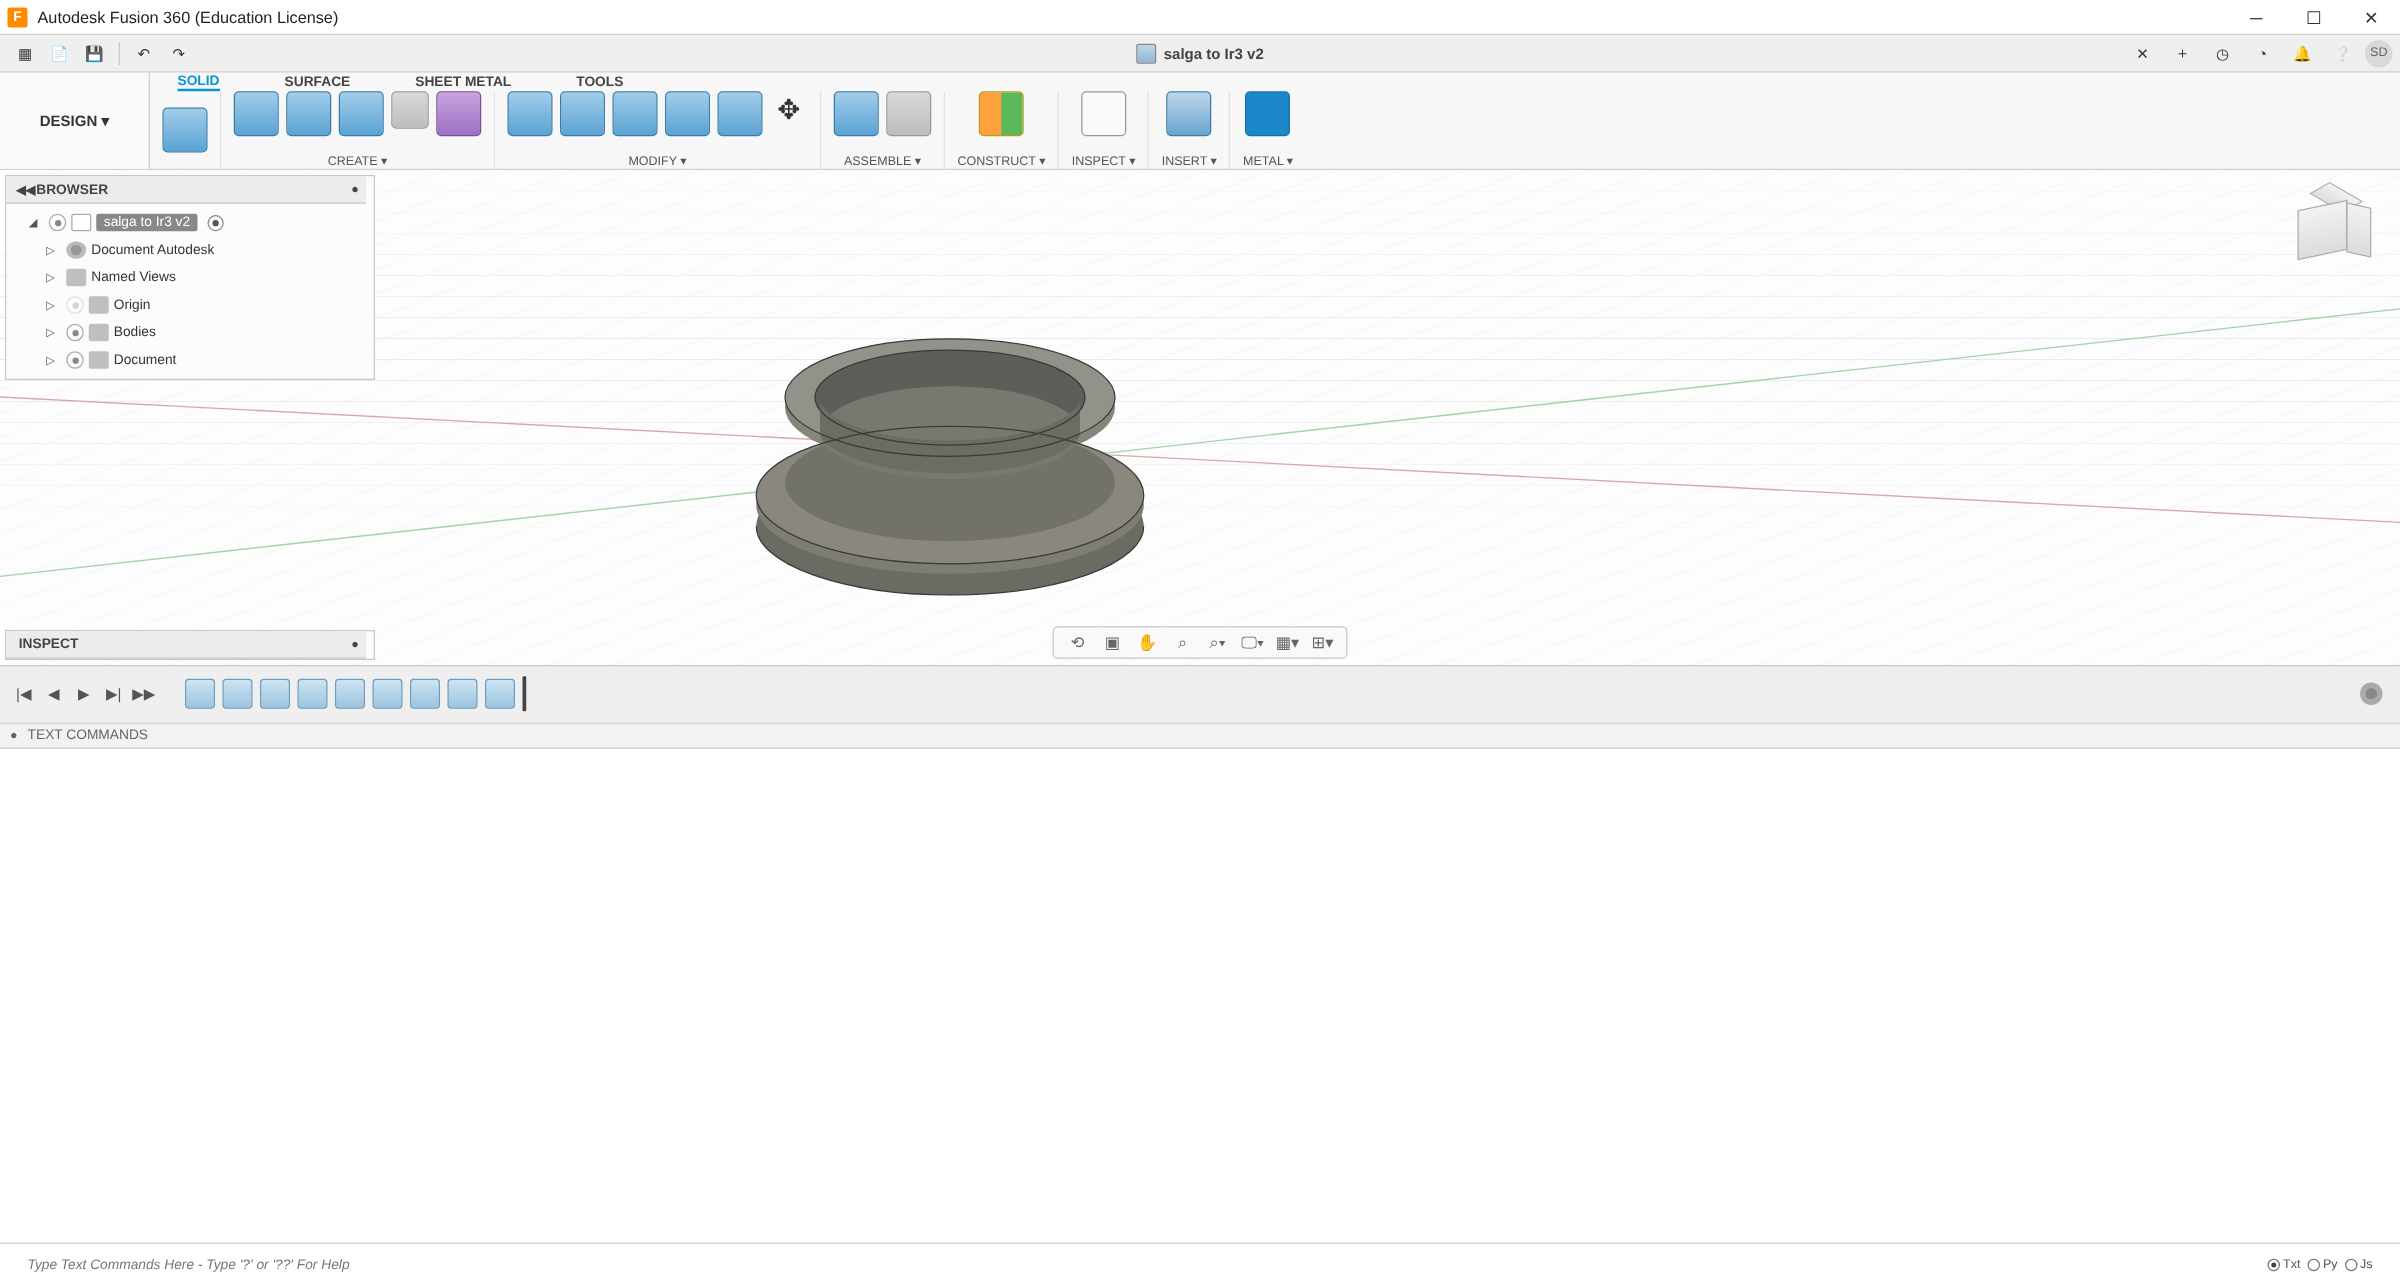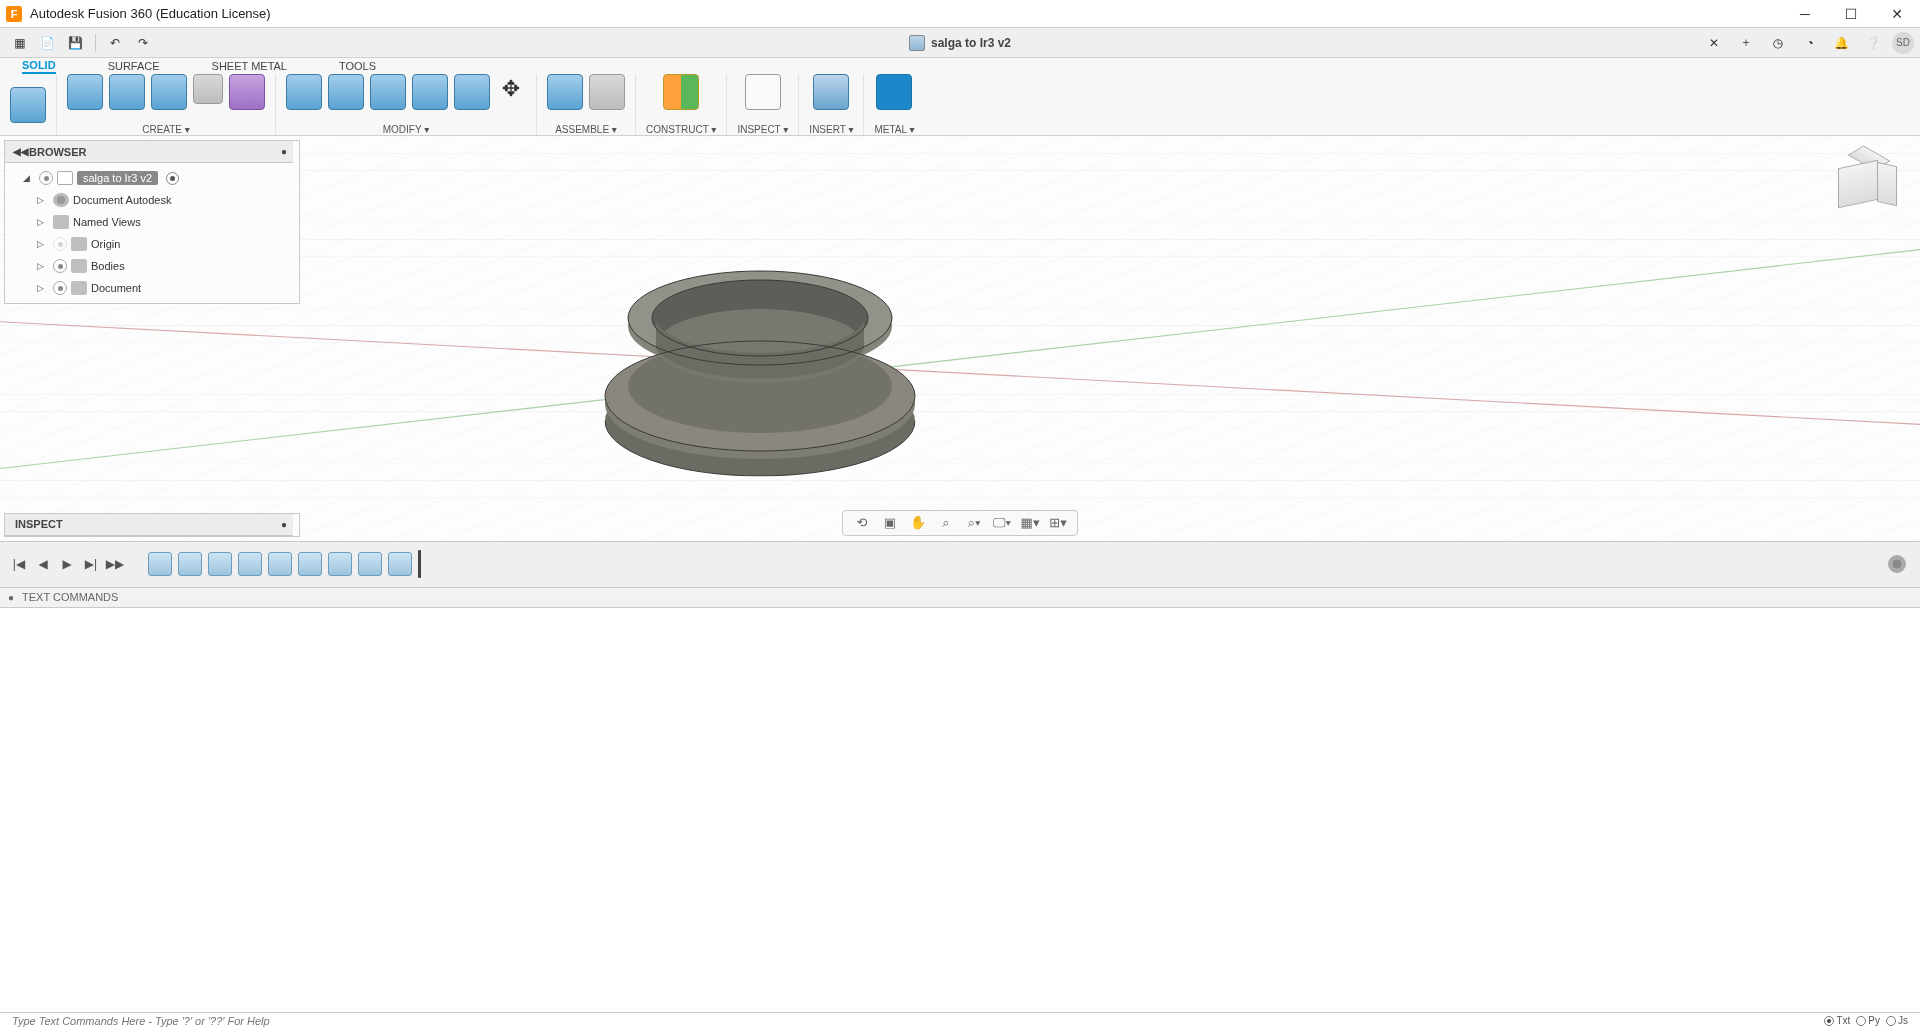--- a/index.html
+++ b/index.html
@@ -15,21 +15,21 @@
 .qat-sep { width: 1px; height: 18px; background: #c8c8c8; margin: 0 5px; }
 .doc-tab { position: absolute; left: 50%; transform: translateX(-50%); display: flex; align-items: center; gap: 6px; font-weight: 600; color: #444; }
 .doc-tab-icon { width: 16px; height: 16px; background: linear-gradient(#bcd6e8,#8fb6d6); border: 1px solid #888; border-radius: 2px; }
 .qat-right { margin-left: auto; display: flex; align-items: center; gap: 4px; }
 .avatar { width: 22px; height: 22px; border-radius: 50%; background: #d9d9d9; font-size: 10px; display: flex; align-items: center; justify-content: center; color: #666; }
 
 .ribbon { height: 78px; background: #f7f7f7; border-bottom: 1px solid #d0d0d0; display: flex; }
 .design-btn { width: 120px; display: flex; align-items: center; justify-content: center; font-weight: 700; font-size: 12px; background: #fafafa; border-right: 1px solid #d0d0d0; cursor: pointer; }
 .ribbon-main { flex: 1; display: flex; flex-direction: column; }
 .ribbon-tabs { height: 22px; display: flex; gap: 52px; padding-left: 22px; }
-.ribbon-tab { font-size: 11px; color: #444; display: flex; align-items: center; cursor: pointer; }
+.ribbon-tab { font-size: 11px; color: #444; display: flex; align-items: center; cursor: pointer; font-weight: bold; }
 .ribbon-tab.active { color: #0696d7; font-weight: 700; border-bottom: 2px solid #0696d7; }
 .ribbon-groups { flex: 1; display: flex; align-items: center; }
 .rgroup { display: flex; flex-direction: column; align-items: center; padding: 0 10px; border-right: 1px solid #e2e2e2; height: 100%; justify-content: center; }
 .rgroup-icons { display: flex; gap: 6px; }
 .ricon { width: 36px; height: 36px; background: linear-gradient(#a2cdea,#5aa3d3); border: 1px solid #3a7ca5; border-radius: 4px; cursor: pointer; }
 .ricon.small { width: 30px; height: 30px; }
 .ricon.purple { background: linear-gradient(#c8a4e0,#9d6fc5); border-color: #7c509e; }
 .ricon.gray { background: linear-gradient(#d8d8d8,#bdbdbd); border-color: #999; }
 .ricon.yellow { background: linear-gradient(#f5e086,#e6c440); border-color: #b89a25; }
 .ricon.selected { background: #1c87c9; border-color: #1572a8; }
@@ -75,21 +75,21 @@
 
 .timeline { height: 46px; background: #efefef; border-top: 1px solid #c8c8c8; display: flex; align-items: center; padding: 0 10px; gap: 6px; position: relative; }
 .tl-btn { width: 18px; height: 18px; display: flex; align-items: center; justify-content: center; cursor: pointer; color: #555; font-size: 12px; }
 .tl-feat { width: 24px; height: 24px; background: linear-gradient(#cde4f2,#9cc4df); border: 1px solid #6a9cbf; border-radius: 3px; cursor: pointer; }
 .tl-gear { position: absolute; right: 14px; width: 18px; height: 18px; background: radial-gradient(circle,#888 35%,#aaa 36%); border-radius: 50%; cursor: pointer; }
 .tl-marker { width: 3px; height: 28px; background: #444; border-radius: 1px; }
 
 .textcmd { height: 20px; background: #f2f2f2; border-top: 1px solid #c8c8c8; display: flex; align-items: center; padding: 0 8px; font-size: 11px; color: #666; }
 .textcmd .collapse { font-size: 10px; margin-right: 8px; }
 .cmd-area { flex: 1; background: #fff; border-top: 1px solid #c8c8c8; }
-.cmd-input-row { height: 16px; border-top: 1px solid #c8c8c8; display: flex; align-items: center; padding: 0 12px; }
+.cmd-input-row { height: 34px; border-top: 1px solid #c8c8c8; display: flex; align-items: center; padding: 0 22px; }
 .cmd-input { flex: 1; border: none; outline: none; font-size: 11px; font-style: italic; color: #999; background: transparent; }
 .cmd-toggles { display: flex; gap: 6px; align-items: center; }
 .cmd-toggle { display: flex; align-items: center; gap: 2px; font-size: 10px; color: #555; }
 .radio { width: 10px; height: 10px; border: 1px solid #777; border-radius: 50%; position: relative; }
 .radio.on::after { content: ""; position: absolute; width: 4px; height: 4px; background: #444; border-radius: 50%; top: 2px; left: 2px; }
 
 
 .ring-model { position: absolute; left: 600px; top: 110px; width: 320px; height: 280px; pointer-events: none; }
 </style>
 </head>
@@ -121,20 +121,23 @@
     <div class="qat-btn">＋</div>
     <div class="qat-btn">◷</div>
     <div class="qat-btn">◔</div>
     <div class="qat-btn">🔔</div>
     <div class="qat-btn">❔</div>
     <div class="avatar">SD</div>
   </div>
 </div>
 
 <div class="ribbon">
+  <div class="design-btn">
+      <span>DESIGN ▾</span>
+    </div>
   <div class="ribbon-main">
     <div class="ribbon-tabs">
       <div class="ribbon-tab active">SOLID</div>
       <div class="ribbon-tab">SURFACE</div>
       <div class="ribbon-tab">SHEET METAL</div>
       <div class="ribbon-tab">TOOLS</div>
     </div>
     <div class="ribbon-groups">
       <div class="rgroup">
         <div class="rgroup-icons">

